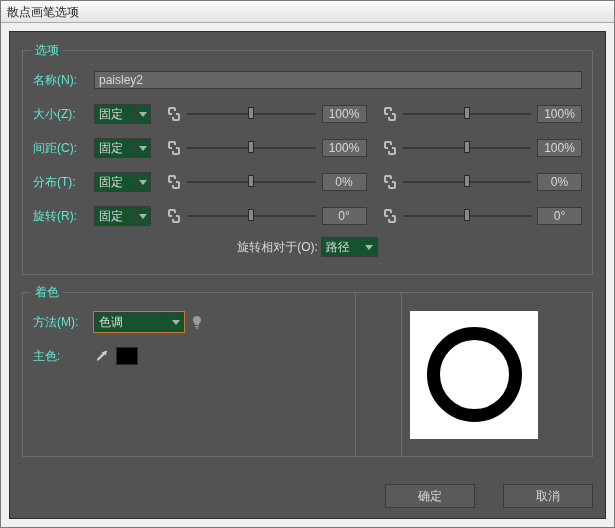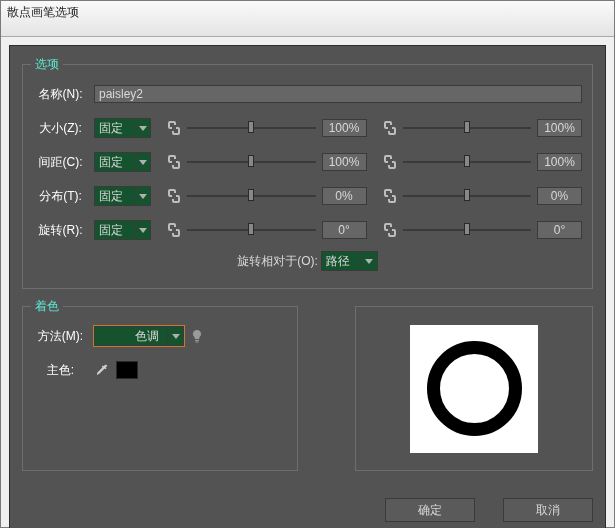--- a/index.html
+++ b/index.html
@@ -1,39 +1,39 @@
 <!DOCTYPE html>
 <html><head>
 <meta charset="utf-8">
 <style>
   * { box-sizing: border-box; margin: 0; padding: 0; font-family: "Microsoft YaHei", "SimSun", Arial, sans-serif; font-size: 12px; }
   body { background: #fff; }
   .window { width: 615px; height: 528px; border: 1px solid #7a7a7a; background: #f0f0f0; }
-  .titlebar { height: 36px; padding: 3px 6px; background: linear-gradient(#fafafa,#e4e4e4); color: #222; border-bottom: 1px solid #aaa; }
+  .titlebar { height: 22px; padding: 3px 6px; background: linear-gradient(#fafafa,#e4e4e4); color: #222; border-bottom: 1px solid #aaa; }
   .panel { position: relative; margin: 8px; height: 488px; background: #535353; border: 1px solid #2d2d2d; }
   
   .fieldset { position: absolute; border: 1px solid #6e6e6e; }
   .legend { position: absolute; top: -9px; left: 8px; background: #535353; padding: 0 4px; color: #5eead4; }
   
   .options { left: 12px; top: 18px; right: 12px; height: 225px; }
-  .colorization { left: 12px; top: 260px; width: 276px; height: 165px; }
+  .colorization { left: 12px; top: 260px; width: 380px; height: 165px; }
   .preview { left: 345px; top: 260px; right: 12px; height: 165px; }
   
   .row { display: flex; align-items: center; height: 26px; margin: 8px 10px; gap: 6px; }
-  .lbl { color: #ffffff; width: 55px; text-align: center; }
+  .lbl { color: #5eead4; width: 55px; text-align: left; }
   .lbl2 { color: #d8d8d8; }
   
   .textinput { flex: 1; height: 18px; background: #666; border: 1px solid #3a3a3a; color: #d8d8d8; padding: 1px 4px; font-family: Liberation Sans, sans-serif; }
   
   .select { position: relative; width: 57px; height: 20px; background: #14532d; border: 1px solid #3a3a3a; color: #d8d8d8; display: flex; align-items: center; }
   .select span { padding-left: 4px; flex: 1; }
   .select .arrow { width: 16px; height: 18px; border-left: 1px solid #3a3a3a; display: flex; align-items: center; justify-content: center; }
   .select .arrow::after { content:""; border-left: 4px solid transparent; border-right: 4px solid transparent; border-top: 5px solid #b0b0b0; }
   .select.wide { width: 90px; }
-  .select.sel-highlight { outline: 1px solid #c77a2e; padding-left: 36px; }
+  .select.sel-highlight { outline: 1px solid #c77a2e; }
   
   .link-icon svg { display: block; }
   
   .slider { position: relative; flex: 1; height: 18px; min-width: 80px; }
   .slider .track { position: absolute; left: 0; right: 0; top: 8px; height: 2px; background: #3a3a3a; }
   .slider .thumb { position: absolute; top: 2px; width: 6px; height: 12px; background: #888; border: 1px solid #2a2a2a; transform: translateX(-3px); }
   
   .valbox { width: 45px; height: 18px; background: #666; border: 1px solid #3a3a3a; color: #d8d8d8; text-align: center; line-height: 16px; }
   
   .rot-row { display:flex; justify-content:center; align-items:center; gap:3px; margin-top: 4px; }

